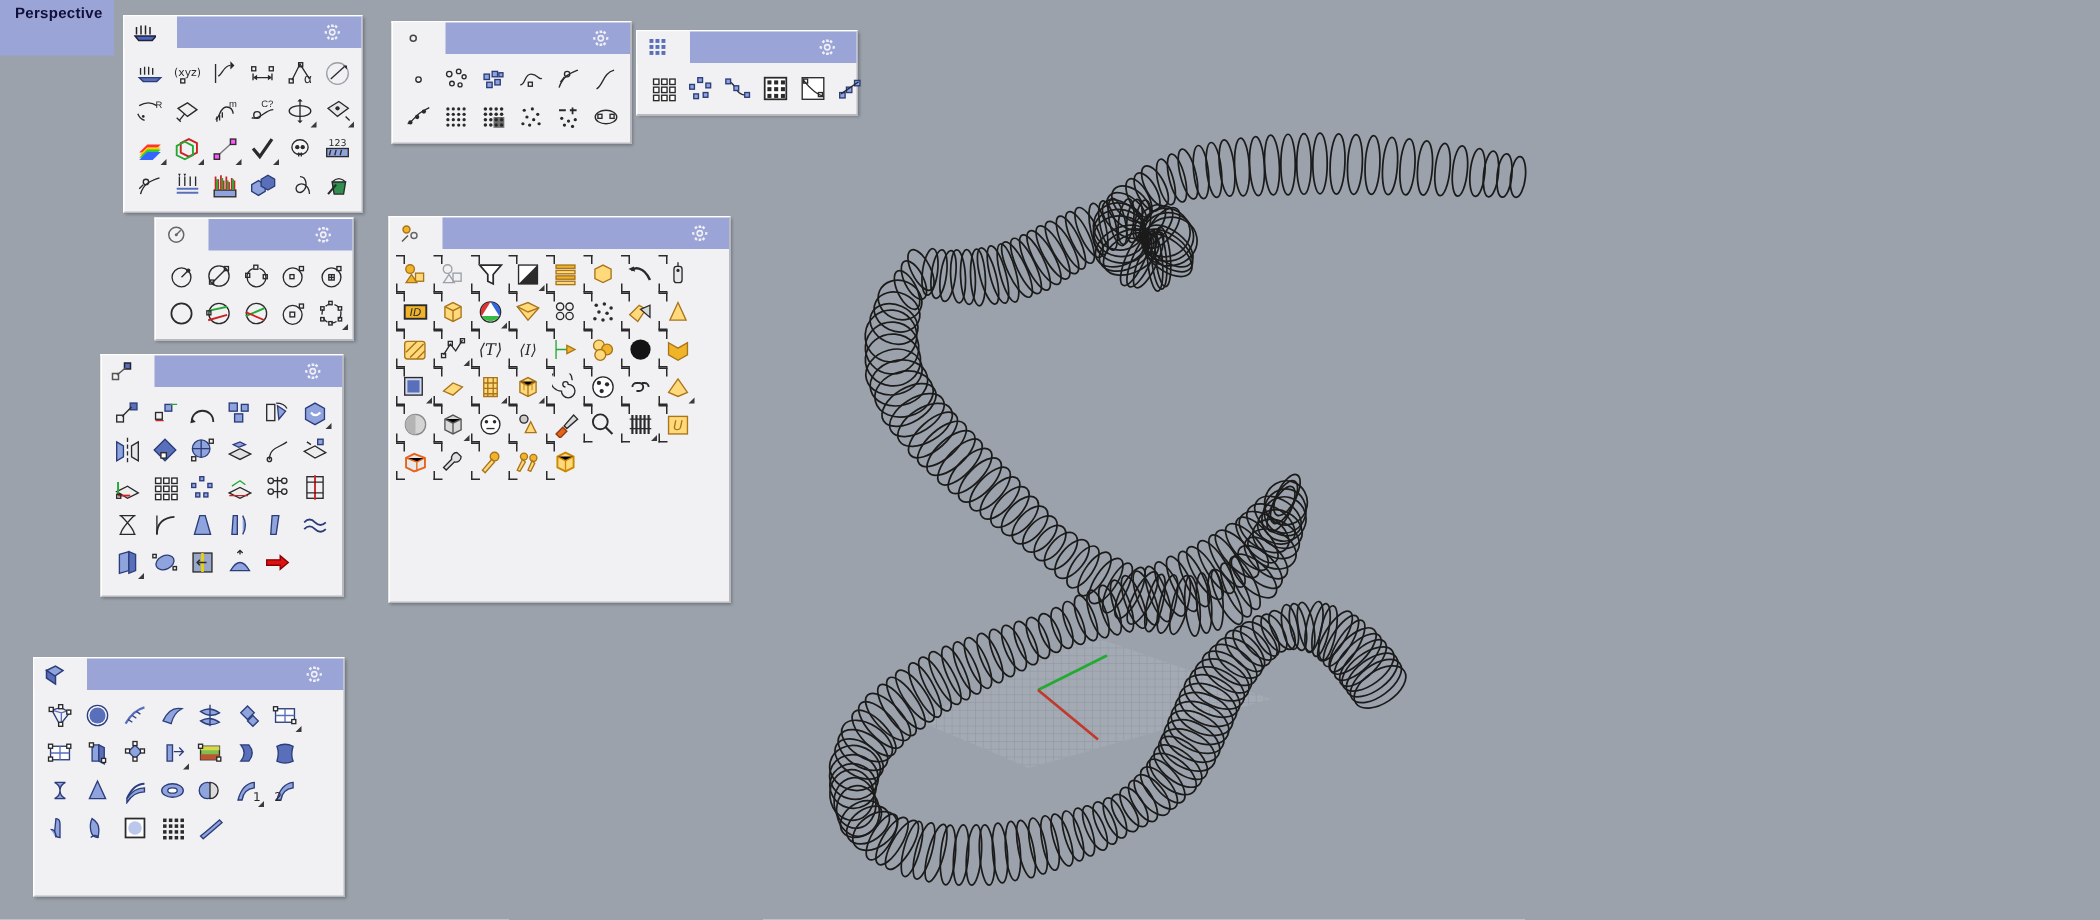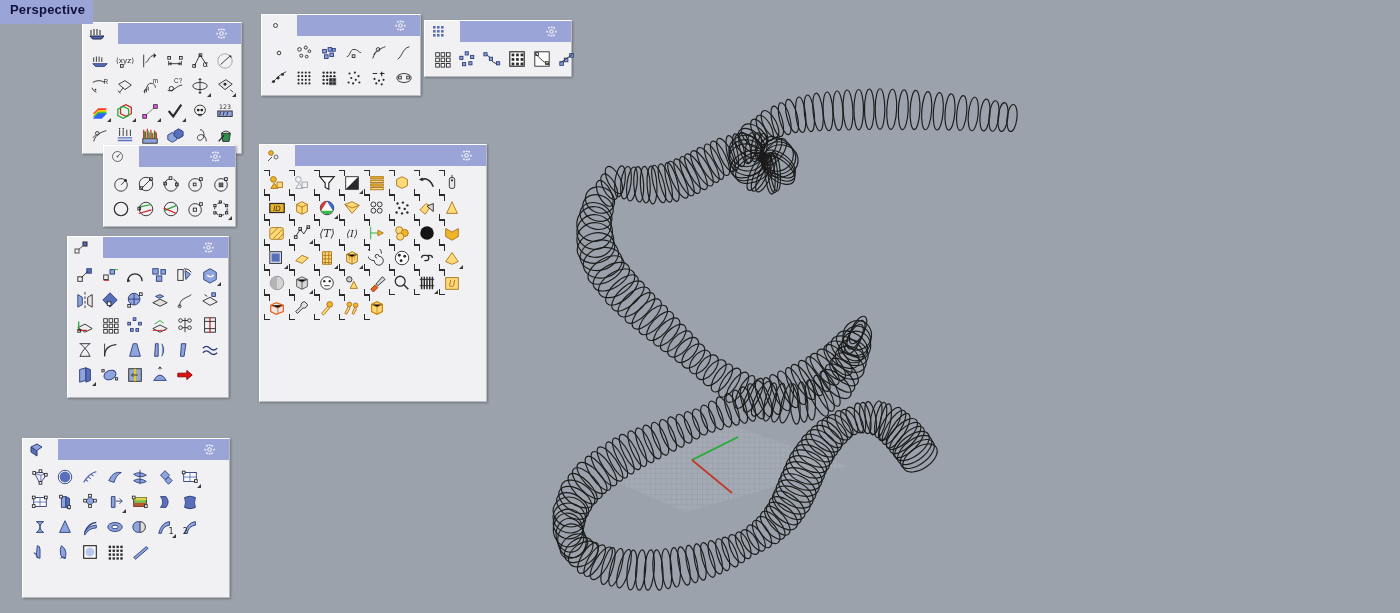--- a/index.html
+++ b/index.html
@@ -21,26 +21,26 @@
   #viewport {
     position: absolute; inset: 0;
     background: #9ba2ab;
   }
   #viewport svg { position:absolute; left:0; top:0; }
 
   
   #vp-tab {
     position: absolute;
     left: 0; top: 0;
-    height: 24px;
+    height: 37px;
     padding: 0 8px 0 10px;
     background: #9aa4d6;
     color: #10103a;
     font-weight: bold;
-    font-size: 13px;
+    font-size: 10px;
     line-height: 20px;
     letter-spacing: .2px;
     white-space: nowrap;
     z-index: 40;
   }
 
   
   .palette {
     position: absolute;
     background: #f1f1f4;
@@ -400,21 +400,21 @@
           <ellipse cx="914.7" cy="450.0" rx="10.3" ry="20.0" transform="rotate(53.1 914.7 450.0)"></ellipse>
           <ellipse cx="917.3" cy="454.0" rx="10.3" ry="19.8" transform="rotate(53.1 917.3 454.0)"></ellipse>
           <ellipse cx="920.0" cy="458.0" rx="10.9" ry="19.4" transform="rotate(56.3 920.0 458.0)"></ellipse>
         </g>
     </svg>
   </div>
 
   <div id="vp-tab">Perspective</div>
 
   <div id="palettes">
-      <div class="palette" style="left: 82px; top: 22px; width: 160px; z-index: 20;">
+      <div class="palette" style="left: 82px; top: 10px; width: 160px; z-index: 20;">
         <div class="pal-title">
           <div class="tl-left">
             <span class="tl-ico"><svg width="15" height="15" viewBox="0 0 15 15" fill="none">
                 <path d="M2 4v5M5 3v6M8 3v6M11 4v5" stroke="#222"></path>
                 <path d="M1 10h14l-2.5 3h-9z" fill="#4a66c0" stroke="#223"></path>
               </svg></span>
             <span class="tl-text"></span>
           </div>
           <div class="tl-right">
             <span>

